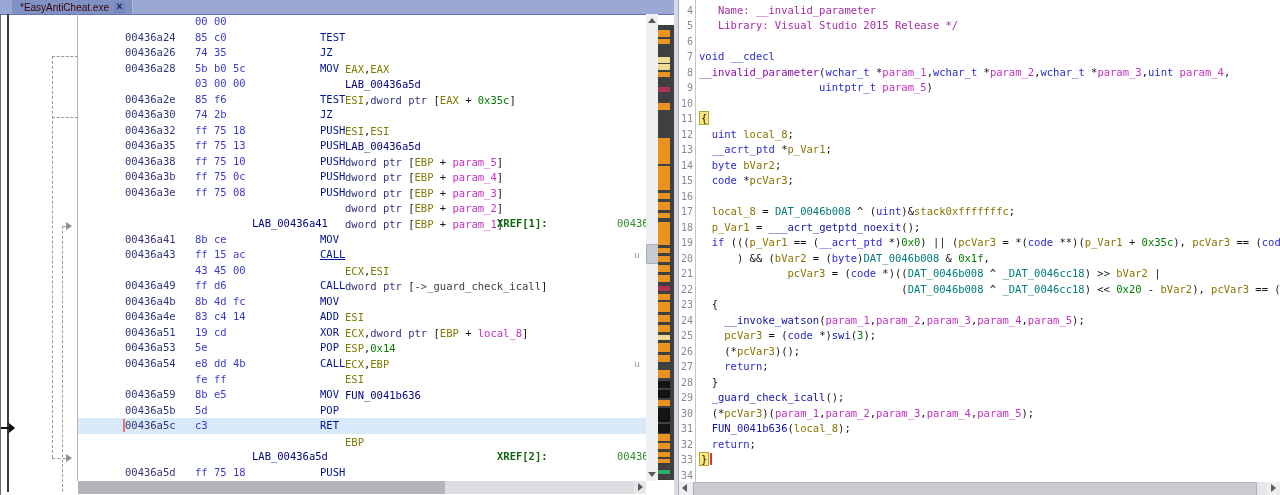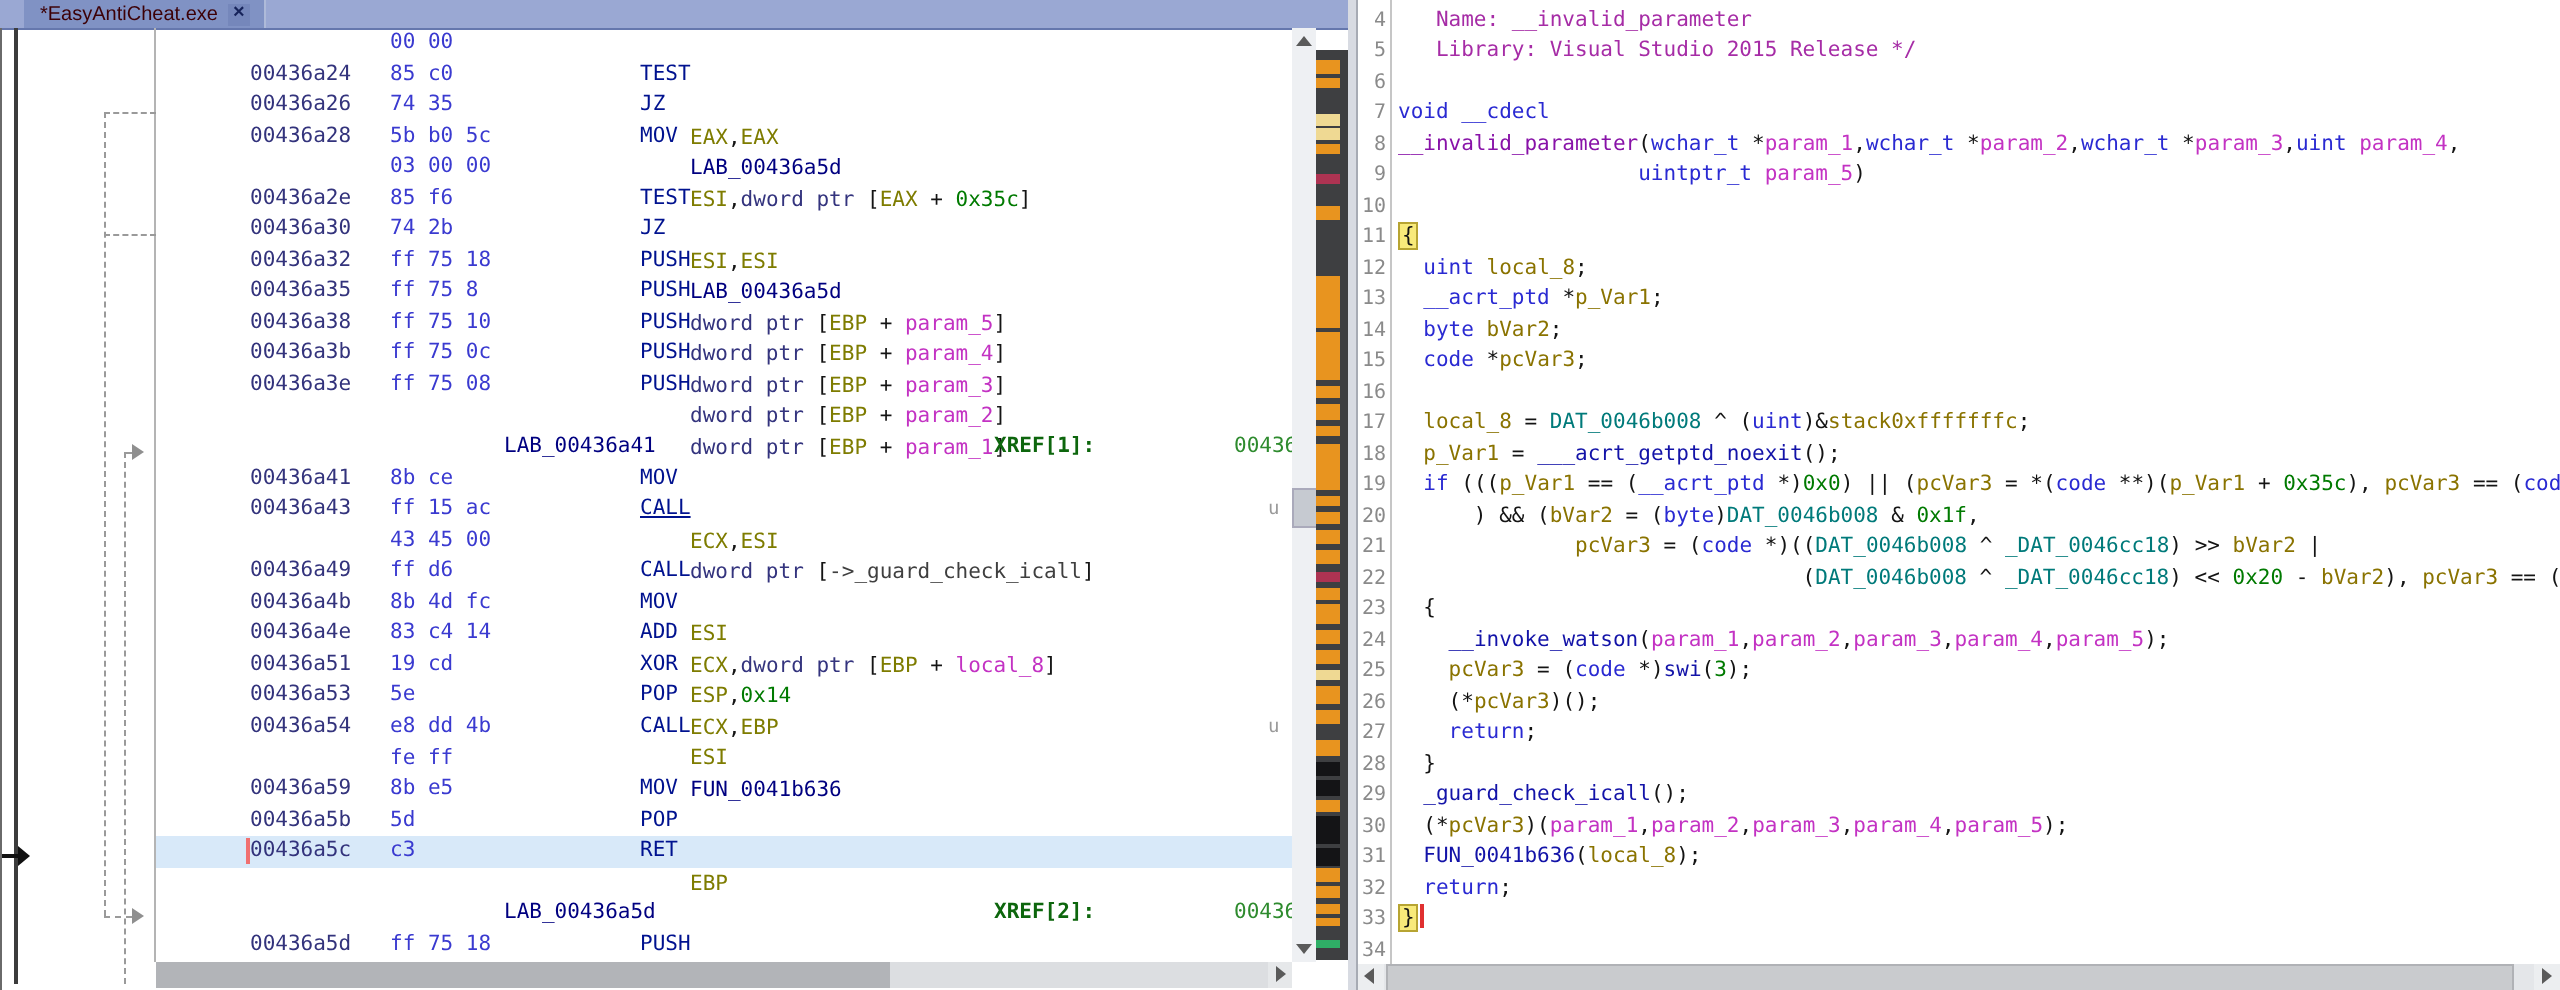--- a/index.html
+++ b/index.html
@@ -133,21 +133,21 @@
 
     <div id="listing">
         <div class="lrow"><span class="c-b">00 00</span></div>
         <div class="lrow"><span class="c-a">00436a24</span><span class="c-b">85 c0</span><span class="c-m">TEST</span><span class="c-o"><span class="tk-r">EAX</span><span class="tk-pl">,</span><span class="tk-r">EAX</span></span></div>
         <div class="lrow"><span class="c-a">00436a26</span><span class="c-b">74 35</span><span class="c-m">JZ</span><span class="c-o"><span class="tk-lab">LAB_00436a5d</span></span></div>
         <div class="lrow"><span class="c-a">00436a28</span><span class="c-b">5b b0 5c</span><span class="c-m">MOV</span><span class="c-o"><span class="tk-r">ESI</span><span class="tk-pl">,</span><span class="tk-dp">dword ptr </span><span class="tk-pl">[</span><span class="tk-r">EAX</span><span class="tk-pl"> + </span><span class="tk-num">0x35c</span><span class="tk-pl">]</span></span></div>
         <div class="lrow"><span class="c-b">03 00 00</span></div>
         <div class="lrow"><span class="c-a">00436a2e</span><span class="c-b">85 f6</span><span class="c-m">TEST</span><span class="c-o"><span class="tk-r">ESI</span><span class="tk-pl">,</span><span class="tk-r">ESI</span></span></div>
         <div class="lrow"><span class="c-a">00436a30</span><span class="c-b">74 2b</span><span class="c-m">JZ</span><span class="c-o"><span class="tk-lab">LAB_00436a5d</span></span></div>
         <div class="lrow"><span class="c-a">00436a32</span><span class="c-b">ff 75 18</span><span class="c-m">PUSH</span><span class="c-o"><span class="tk-dp">dword ptr </span><span class="tk-pl">[</span><span class="tk-r">EBP</span><span class="tk-pl"> + </span><span class="tk-pr">param_5</span><span class="tk-pl">]</span></span></div>
-        <div class="lrow"><span class="c-a">00436a35</span><span class="c-b">ff 75 8</span><span class="c-m">PUSH</span><span class="c-o"><span class="tk-dp">dword ptr </span><span class="tk-pl">[</span><span class="tk-r">EBP</span><span class="tk-pl"> + </span><span class="tk-pr">param_4</span><span class="tk-pl">]</span></span></div>
+        <div class="lrow"><span class="c-a">00436a35</span><span class="c-b">ff 75 13</span><span class="c-m">PUSH</span><span class="c-o"><span class="tk-dp">dword ptr </span><span class="tk-pl">[</span><span class="tk-r">EBP</span><span class="tk-pl"> + </span><span class="tk-pr">param_4</span><span class="tk-pl">]</span></span></div>
         <div class="lrow"><span class="c-a">00436a38</span><span class="c-b">ff 75 10</span><span class="c-m">PUSH</span><span class="c-o"><span class="tk-dp">dword ptr </span><span class="tk-pl">[</span><span class="tk-r">EBP</span><span class="tk-pl"> + </span><span class="tk-pr">param_3</span><span class="tk-pl">]</span></span></div>
         <div class="lrow"><span class="c-a">00436a3b</span><span class="c-b">ff 75 0c</span><span class="c-m">PUSH</span><span class="c-o"><span class="tk-dp">dword ptr </span><span class="tk-pl">[</span><span class="tk-r">EBP</span><span class="tk-pl"> + </span><span class="tk-pr">param_2</span><span class="tk-pl">]</span></span></div>
         <div class="lrow"><span class="c-a">00436a3e</span><span class="c-b">ff 75 08</span><span class="c-m">PUSH</span><span class="c-o"><span class="tk-dp">dword ptr </span><span class="tk-pl">[</span><span class="tk-r">EBP</span><span class="tk-pl"> + </span><span class="tk-pr">param_1</span><span class="tk-pl">]</span></span></div>
         <div class="lrow"></div>
         <div class="lrow"><span class="c-lab">LAB_00436a41</span><span class="c-xl">XREF[1]:</span><span class="c-xa">00436</span></div>
         <div class="lrow"><span class="c-a">00436a41</span><span class="c-b">8b ce</span><span class="c-m">MOV</span><span class="c-o"><span class="tk-r">ECX</span><span class="tk-pl">,</span><span class="tk-r">ESI</span></span></div>
         <div class="lrow"><span class="c-a">00436a43</span><span class="c-b">ff 15 ac</span><span class="c-m u">CALL</span><span class="c-o"><span class="tk-dp">dword ptr </span><span class="tk-pl">[</span><span class="tk-d">-&gt;_guard_check_icall</span><span class="tk-pl">]</span></span><span class="c-u">u</span></div>
         <div class="lrow"><span class="c-b">43 45 00</span></div>
         <div class="lrow"><span class="c-a">00436a49</span><span class="c-b">ff d6</span><span class="c-m">CALL</span><span class="c-o"><span class="tk-r">ESI</span></span></div>
         <div class="lrow"><span class="c-a">00436a4b</span><span class="c-b">8b 4d fc</span><span class="c-m">MOV</span><span class="c-o"><span class="tk-r">ECX</span><span class="tk-pl">,</span><span class="tk-dp">dword ptr </span><span class="tk-pl">[</span><span class="tk-r">EBP</span><span class="tk-pl"> + </span><span class="tk-pr">local_8</span><span class="tk-pl">]</span></span></div>

